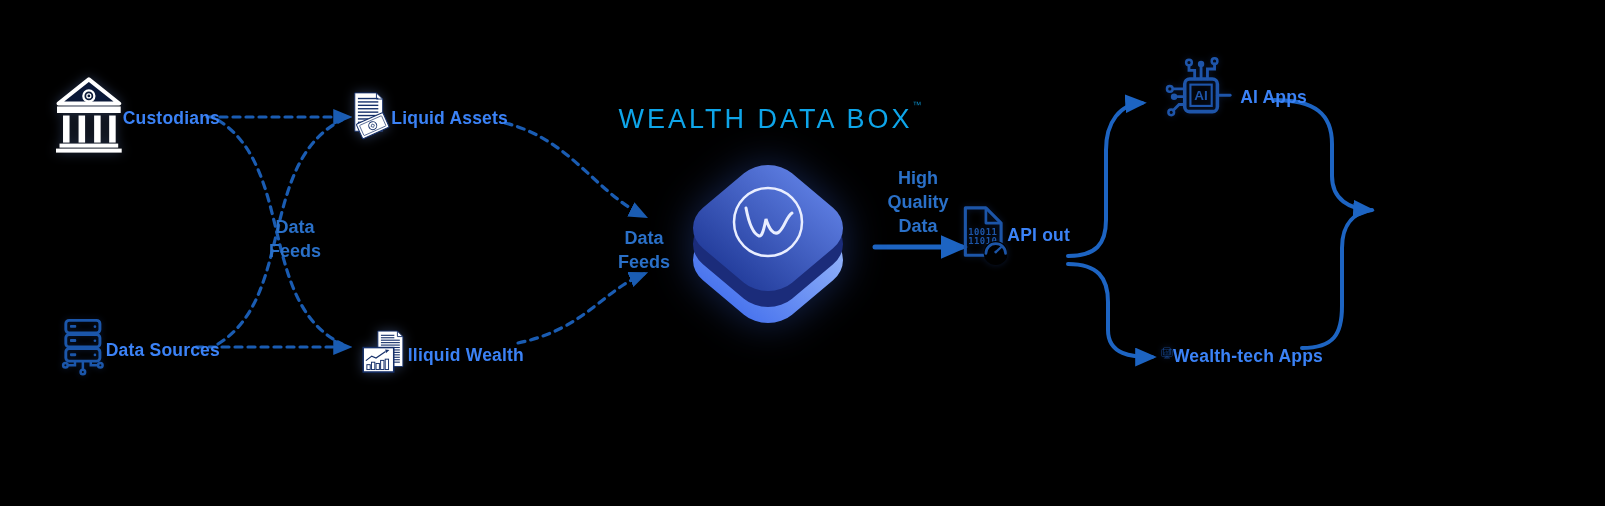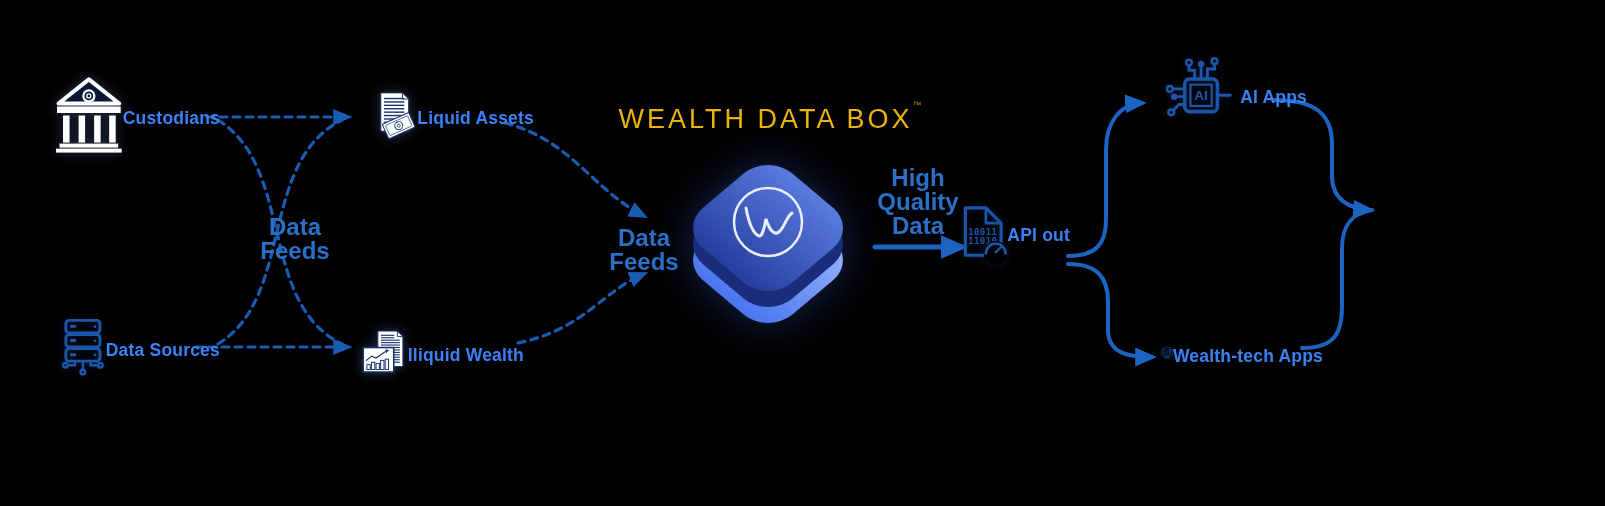--- a/index.html
+++ b/index.html
@@ -6,28 +6,28 @@
   #canvas{
     position:relative;width:1605px;height:506px;background:#000000;
     overflow:hidden;font-family:"Liberation Sans",sans-serif;
   }
   .node{position:absolute;display:flex;flex-direction:row;align-items:center;}
   .node-label{
     color:#3b82f6;font-weight:bold;font-size:17.5px;text-align:center;
     margin-top:7px;letter-spacing:.2px;white-space:nowrap;
   }
   .edge-label{
-    position:absolute;color:#2a70c8;font-weight:bold;font-size:24px;
+    position:absolute;color:#2a70c8;font-weight:bold;font-size:18px;
     text-align:center;line-height:24px;
   }
   .white-icon{filter:drop-shadow(0 0 6px rgba(130,170,255,.30));}
   .blue-icon{filter:drop-shadow(0 0 3px rgba(40,90,200,.25));}
   #title{
     position:absolute;left:560px;top:100px;width:420px;text-align:center;
-    color:#eab308;font-size:27px;font-weight:400;letter-spacing:3px;
+    color:#0ea5e9;font-size:27px;font-weight:400;letter-spacing:3px;
   }
   #title sup{font-size:9px;letter-spacing:0;vertical-align:20px;opacity:.8;}
   #box-node{position:absolute;left:668px;top:140px;filter:drop-shadow(0 0 20px rgba(60,105,230,.35));}
   svg{display:block;}
   #connectors{position:absolute;left:0;top:0;z-index:1;}
   .node,#title,.edge-label,#box-node{z-index:2;}
 </style>
 </head>
 <body>
 
@@ -99,21 +99,21 @@
         <path d="M 55,104 v 20"></path>
         <path d="M 74,104 v 10 h 16"></path>
         <circle cx="13" cy="114" r="5.5"></circle>
         <circle cx="55" cy="130" r="5.5"></circle>
         <circle cx="97" cy="114" r="5.5"></circle>
       </g>
     </svg>
     <div class="node-label">Data Sources</div>
   </div>
 
-  <div class="node" style="left:374px;top:40px;width:160px;">
+  <div class="node" style="left:348px;top:40px;width:160px;">
     <svg class="white-icon" width="140" height="150" viewBox="0 0 140 155">
       <path d="M 22,6 H 92 L 112,26 V 130 H 22 Z" fill="#ffffff" stroke="#16306a" stroke-width="3" stroke-linejoin="round"></path>
       <path d="M 92,6 V 26 H 112" fill="none" stroke="#16306a" stroke-width="3" stroke-linejoin="round"></path>
       <g fill="#16306a">
         <rect x="32" y="22" width="66" height="4.5"></rect>
           <rect x="32" y="33" width="66" height="4.5"></rect>
         <rect x="32" y="44" width="66" height="4.5"></rect>
           <rect x="32" y="55" width="66" height="4.5"></rect>
         <rect x="32" y="66" width="66" height="4.5"></rect>
           <rect x="32" y="77" width="66" height="4.5"></rect>

